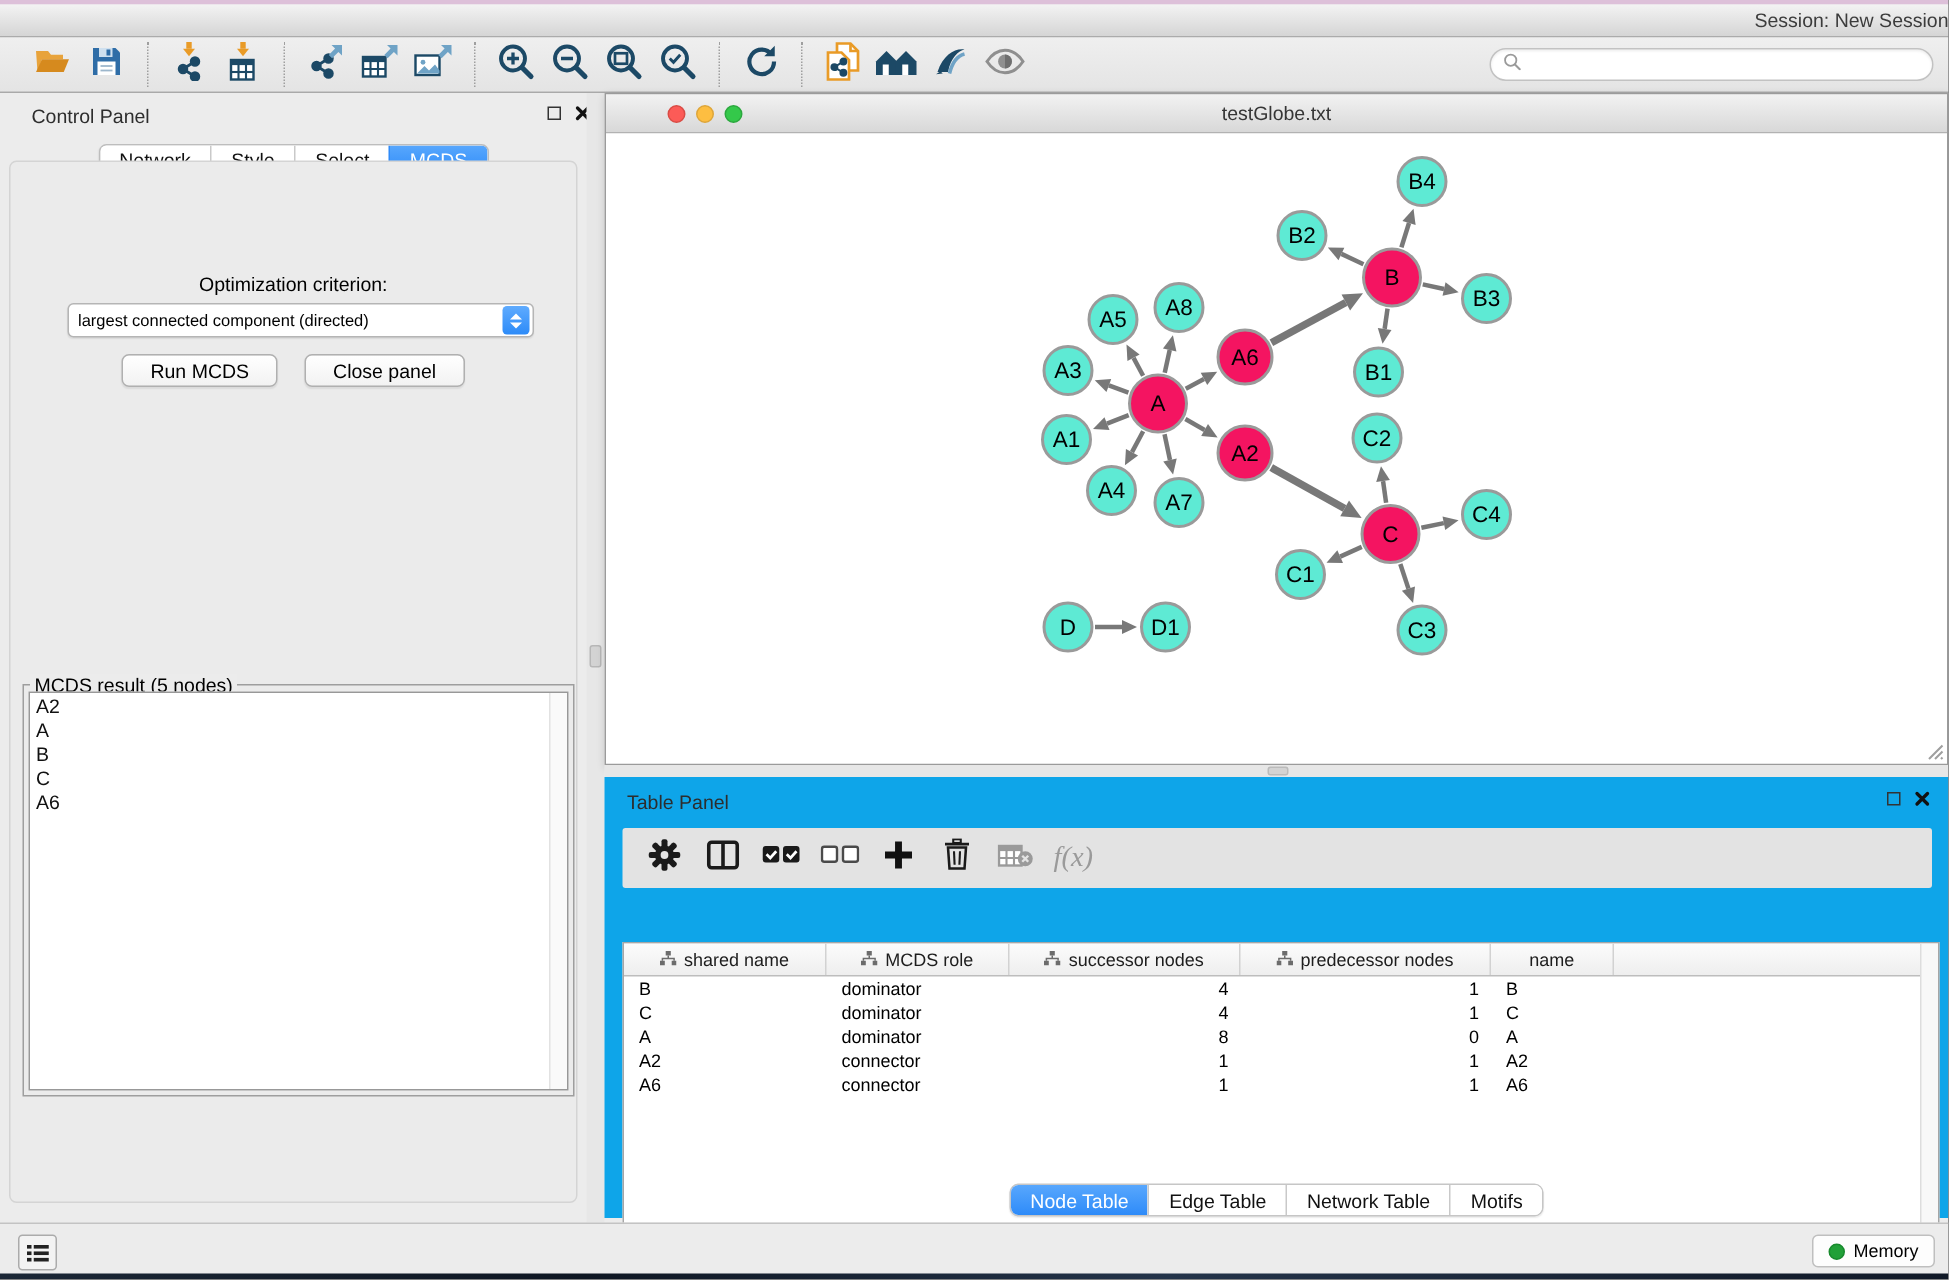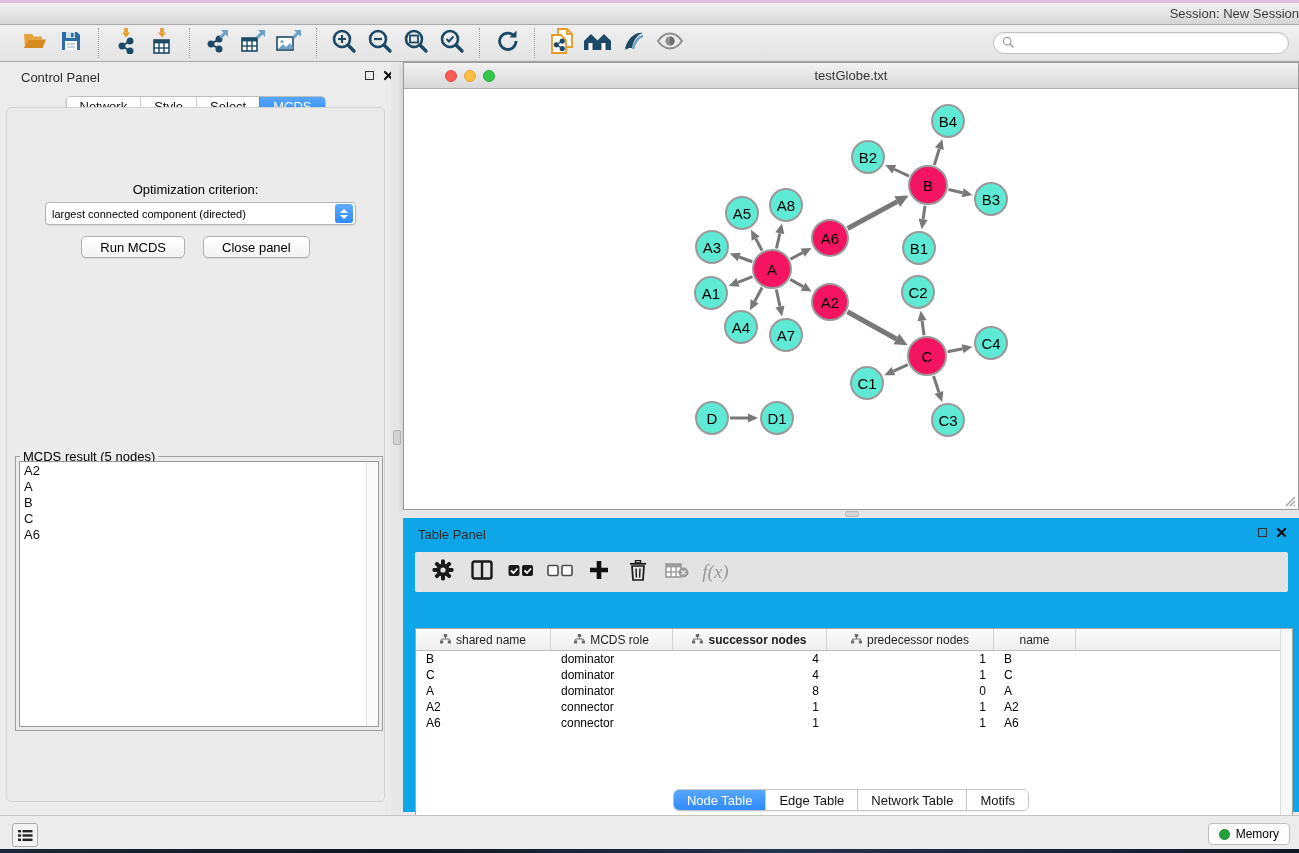--- a/index.html
+++ b/index.html
@@ -536,21 +536,21 @@
             </div>
             <div class="th" style="width: 122px;">
               <span><svg width="11" height="10" viewBox="0 0 11 10">
                   <rect x="3.8" y="0" width="3.4" height="3" fill="#6c6c6c"></rect>
                   <rect x="0" y="6.5" width="3.2" height="3" fill="#6c6c6c"></rect>
                   <rect x="7.8" y="6.5" width="3.2" height="3" fill="#6c6c6c"></rect>
                   <path d="M5.5 3v2M5.5 5H1.6v1.5M5.5 5h3.9v1.5" stroke="#6c6c6c" fill="none"></path>
                 </svg></span>
               <span>MCDS role</span>
             </div>
-            <div class="th" style="width: 154px; font-weight: bold;">
+            <div class="th" style="width: 154px;">
               <span><svg width="11" height="10" viewBox="0 0 11 10">
                   <rect x="3.8" y="0" width="3.4" height="3" fill="#6c6c6c"></rect>
                   <rect x="0" y="6.5" width="3.2" height="3" fill="#6c6c6c"></rect>
                   <rect x="7.8" y="6.5" width="3.2" height="3" fill="#6c6c6c"></rect>
                   <path d="M5.5 3v2M5.5 5H1.6v1.5M5.5 5h3.9v1.5" stroke="#6c6c6c" fill="none"></path>
                 </svg></span>
               <span>successor nodes</span>
             </div>
             <div class="th" style="width: 167px;">
               <span><svg width="11" height="10" viewBox="0 0 11 10">

